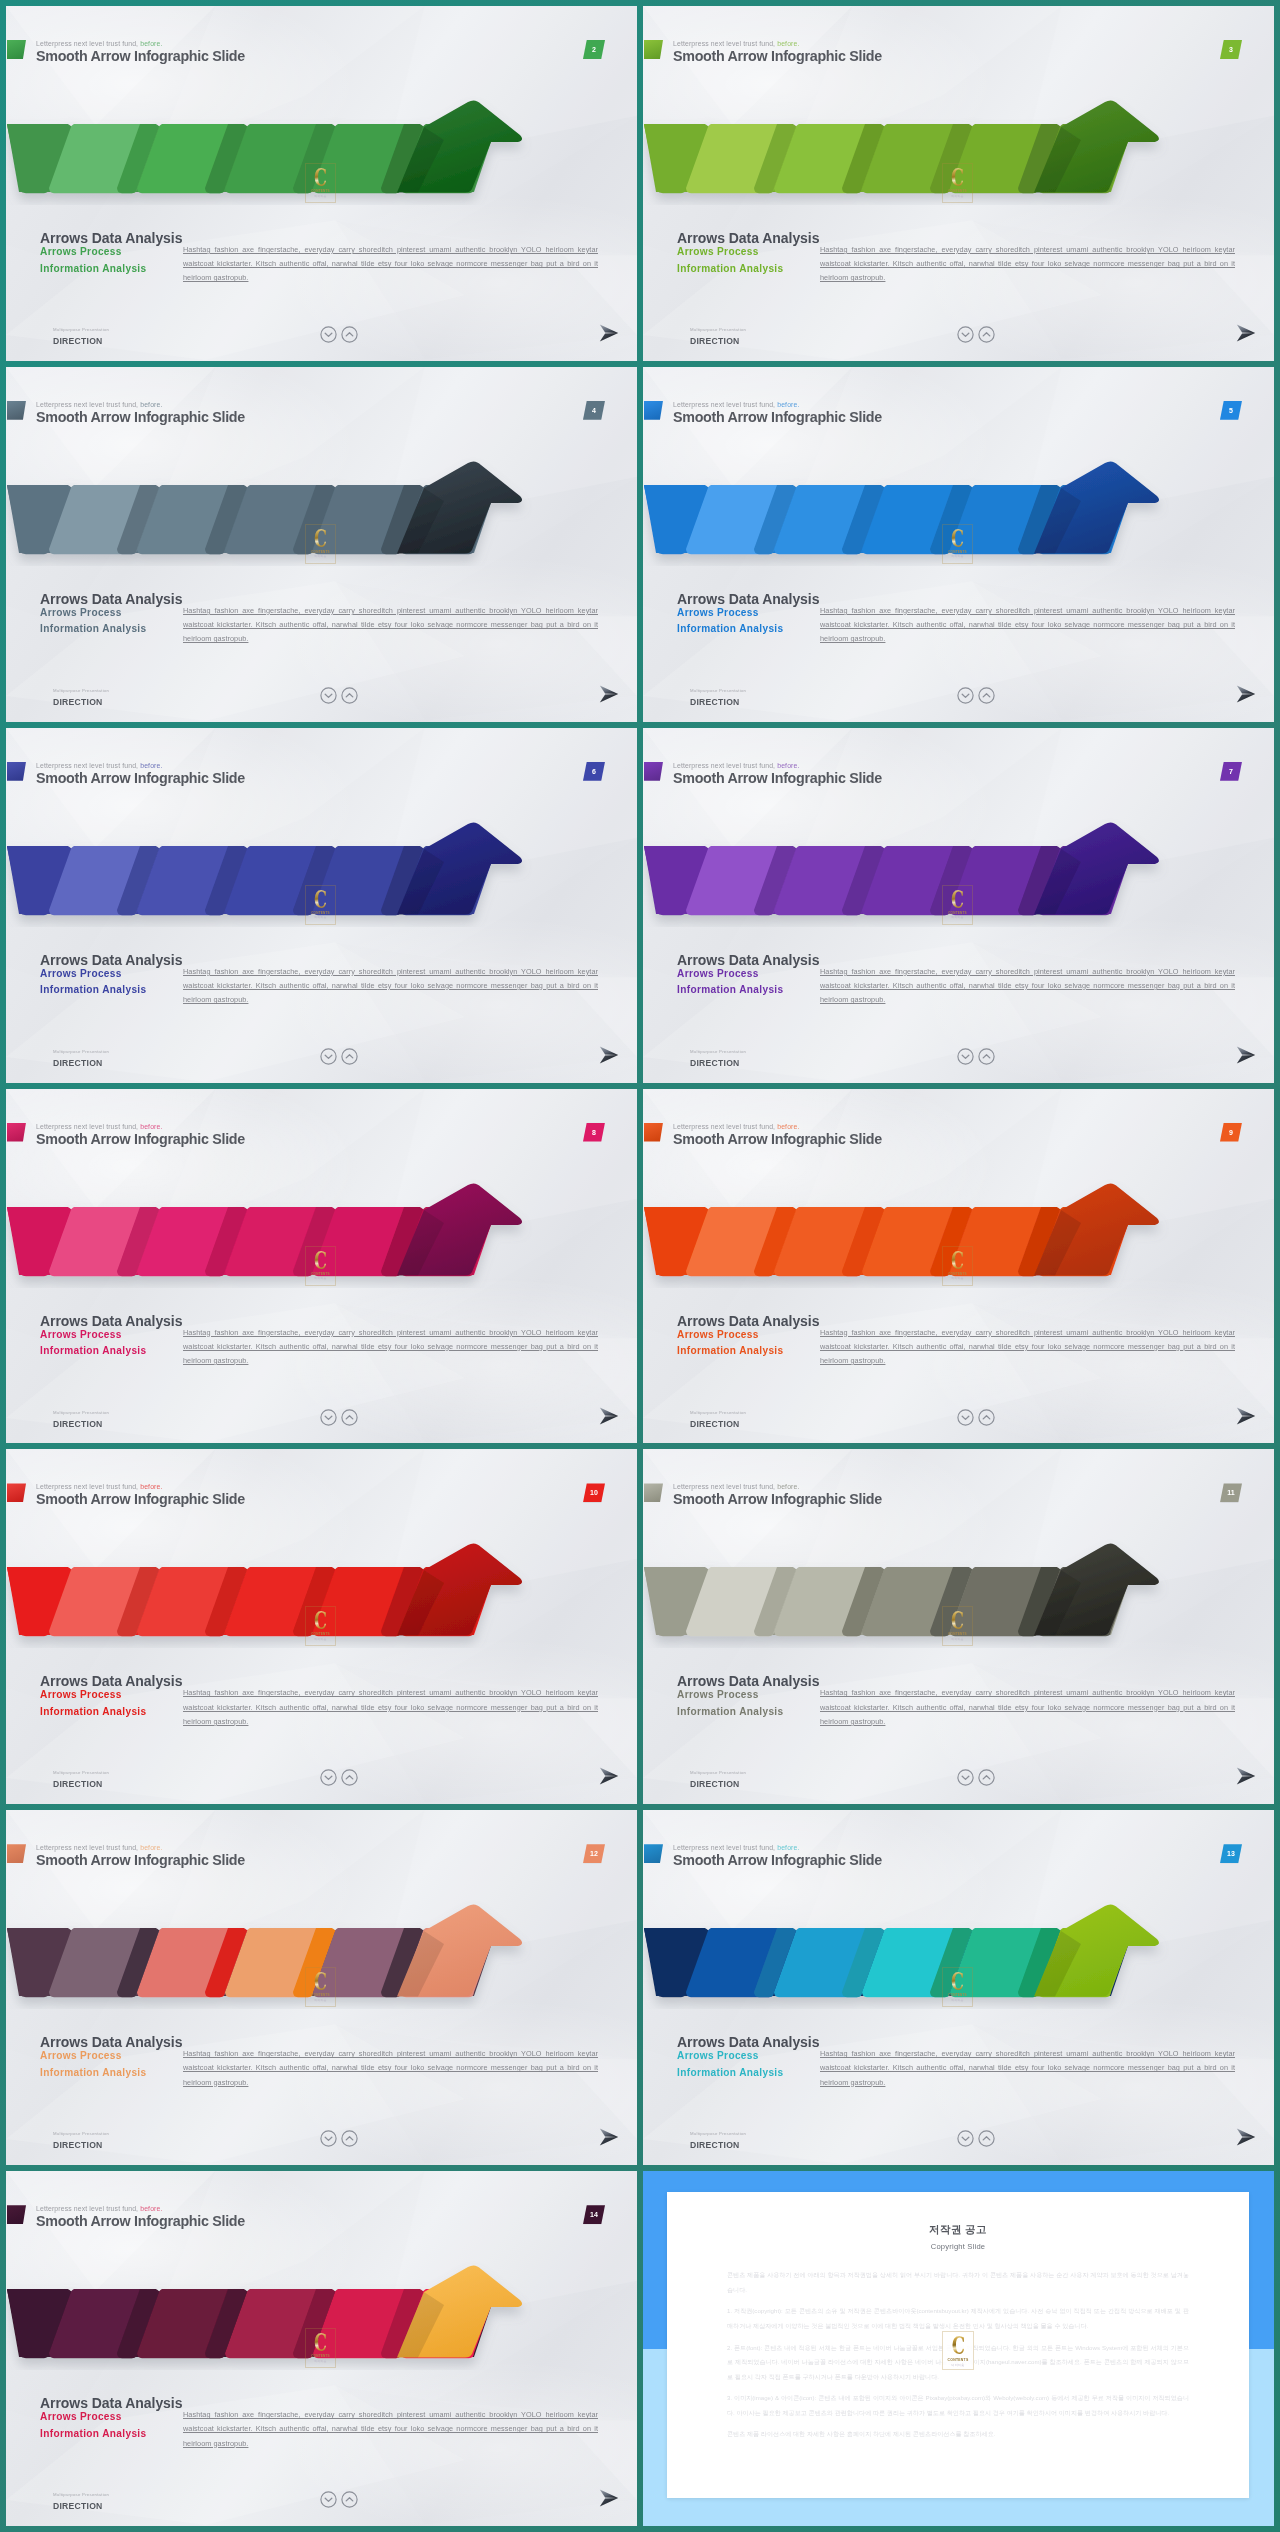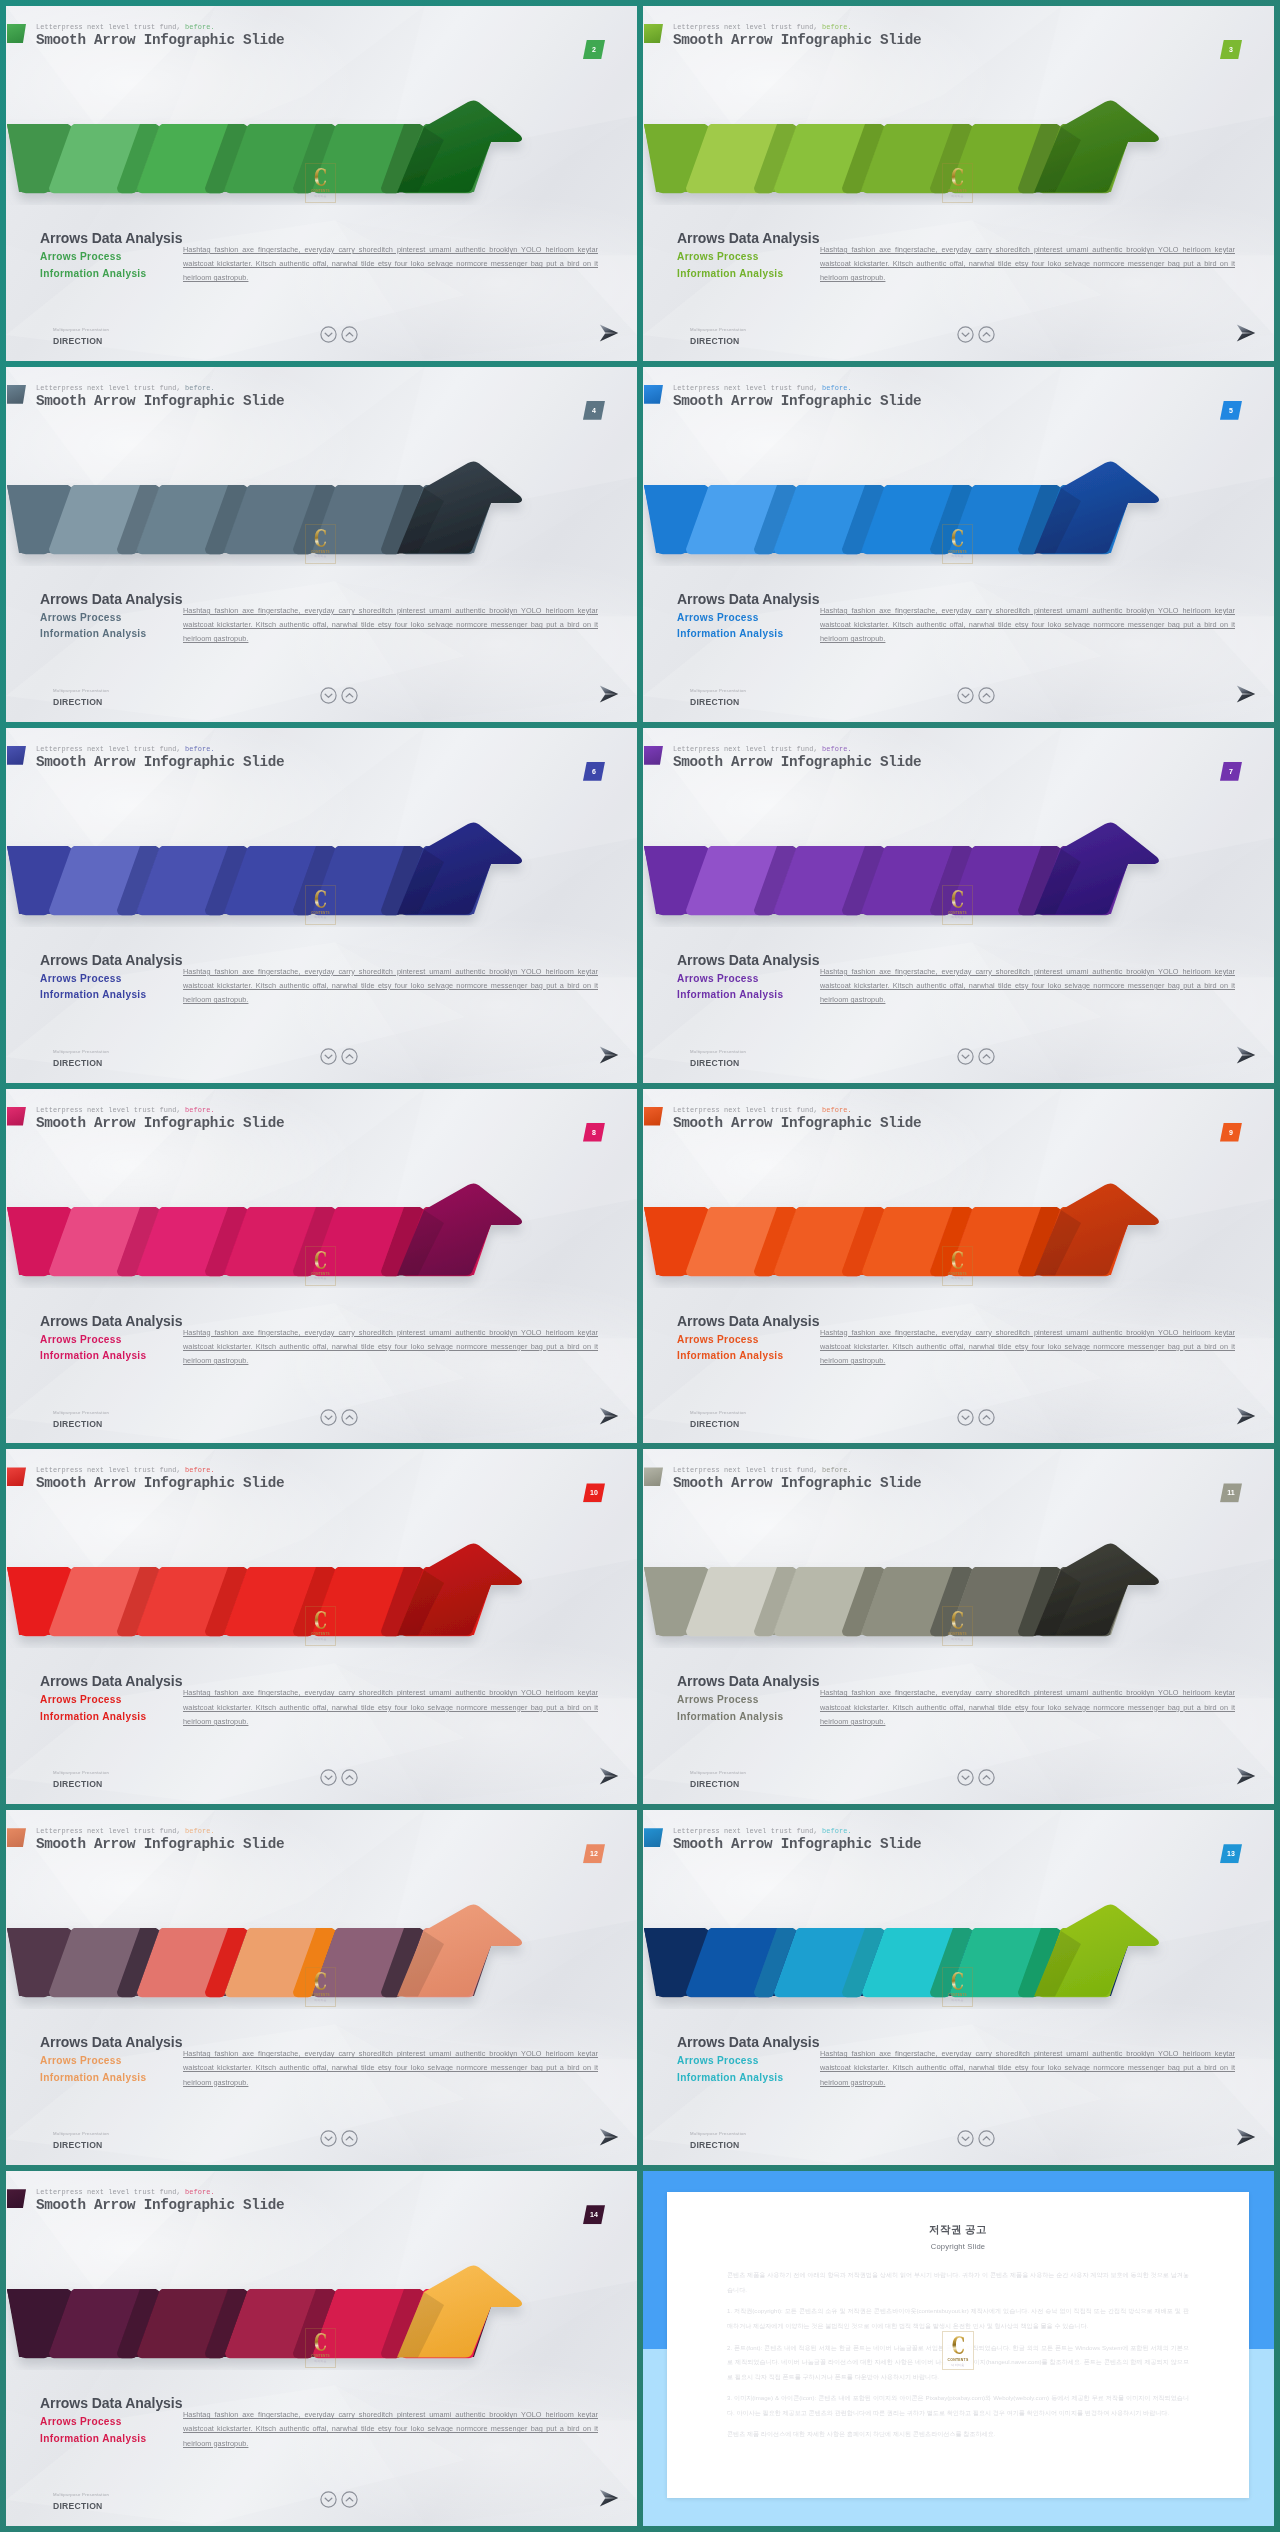--- a/index.html
+++ b/index.html
@@ -20,21 +20,21 @@
   .slide{
     position:relative;overflow:hidden;
     background:
       radial-gradient(ellipse 58% 45% at 20% 22%, rgba(255,255,255,.62) 0%, rgba(255,255,255,0) 62%),
       radial-gradient(ellipse 55% 40% at 78% 78%, rgba(255,255,255,.45) 0%, rgba(255,255,255,0) 62%),
       linear-gradient(126deg,#eceef2 0%,#e4e6ea 30%,#eef0f3 52%,#e1e3e8 76%,#e9ebef 100%);
   }
   .slide .facets{position:absolute;inset:0;opacity:.42;}
 
   
-  .hdr{position:absolute;left:1px;top:14px;right:0;height:32px;font-family:Liberation Mono, monospace;}
+  .hdr{position:absolute;left:1px;top:30px;right:0;height:32px;}
   .hdr-tab{
     position:absolute;left:0;top:4px;width:19px;height:19px;
     clip-path:polygon(0 0,100% 0,84% 100%,0 100%);
   }
   .hdr-txt{position:absolute;left:29px;top:3px;}
   .kicker{font-size:6.9px;color:#9b9ca2;letter-spacing:.12px;white-space:nowrap;line-height:9px;}
   .kicker .accent{font-weight:400;opacity:.72;}
   .title{
     font-size:14.3px;font-weight:700;color:#55585f;letter-spacing:-.3px;
     line-height:17px;margin-top:0;white-space:nowrap;
@@ -64,21 +64,21 @@
     background:linear-gradient(175deg,#f6ebc4 0%,#d8b355 18%,#a07a22 46%,#f7ecc6 62%,#c99f3c 78%,#8a681a 100%);
     -webkit-background-clip:text;background-clip:text;color:transparent;
   }
   .wm .t1{font-size:3.1px;letter-spacing:.2px;color:#ad8a45;margin-top:1px;font-weight:700;}
   .wm .t2{font-size:2.9px;letter-spacing:.1px;color:#b9b2c4;margin-top:.5px;}
 
   
   .body{position:absolute;left:34px;top:226px;right:24px;}
   .b-left{position:absolute;left:0;top:0;width:150px;}
   .b-h1{font-size:14px;font-weight:700;color:#4a4e57;letter-spacing:-.05px;line-height:12px;white-space:nowrap;}
-  .b-h2{font-size:10.1px;font-weight:700;letter-spacing:.35px;line-height:16.5px;margin-top:5px;white-space:nowrap;}
+  .b-h2{font-size:10.1px;font-weight:700;letter-spacing:.35px;line-height:16.5px;white-space:nowrap;}
   .b-right{position:absolute;left:143px;top:11px;width:415px;}
   .b-p{
     font-size:7.3px;line-height:14.2px;color:#86878d;text-align:justify;letter-spacing:.05px;text-decoration:underline;
   }
 
   
   .foot{position:absolute;left:47px;right:20px;top:320px;height:30px;}
   .f-sub{font-size:4.3px;color:#a9aab0;letter-spacing:.25px;line-height:7px;}
   .f-main{font-size:8.6px;font-weight:700;color:#53575e;letter-spacing:.25px;line-height:12px;margin-top:2px;}
   .navs{position:absolute;left:267px;top:0px;display:flex;gap:3.5px;}

